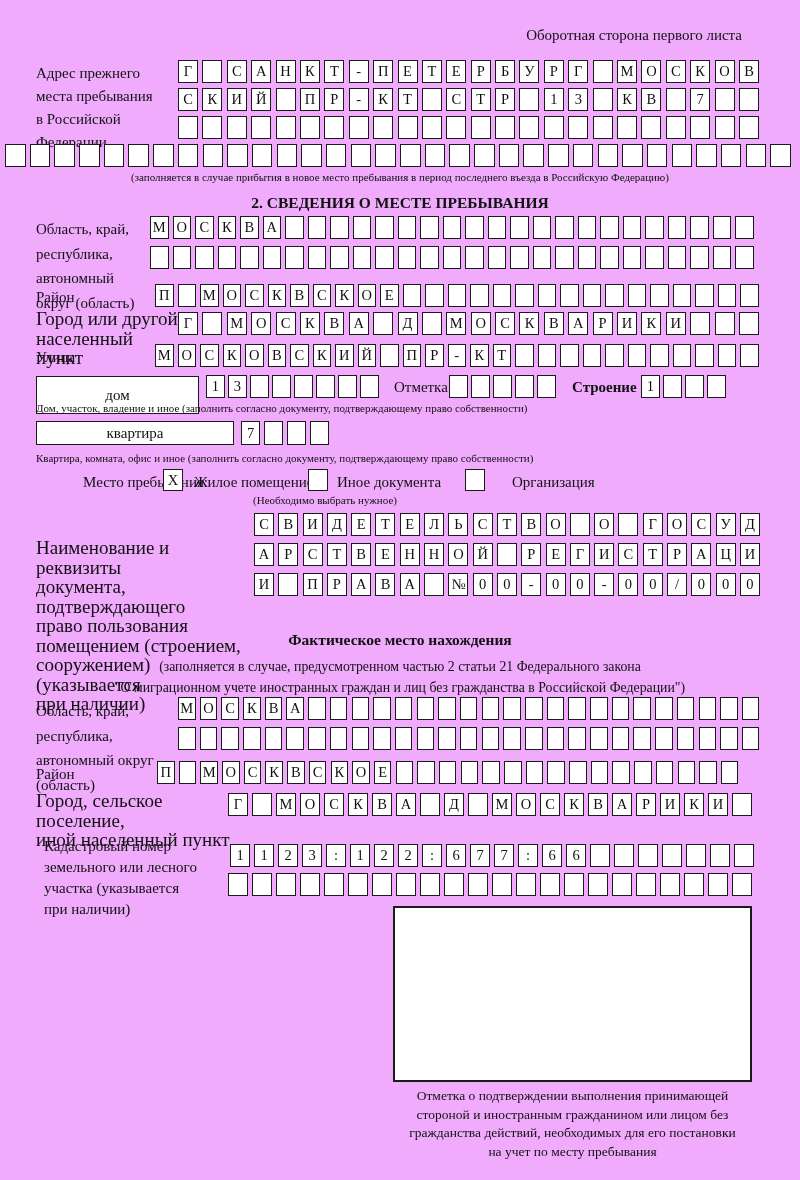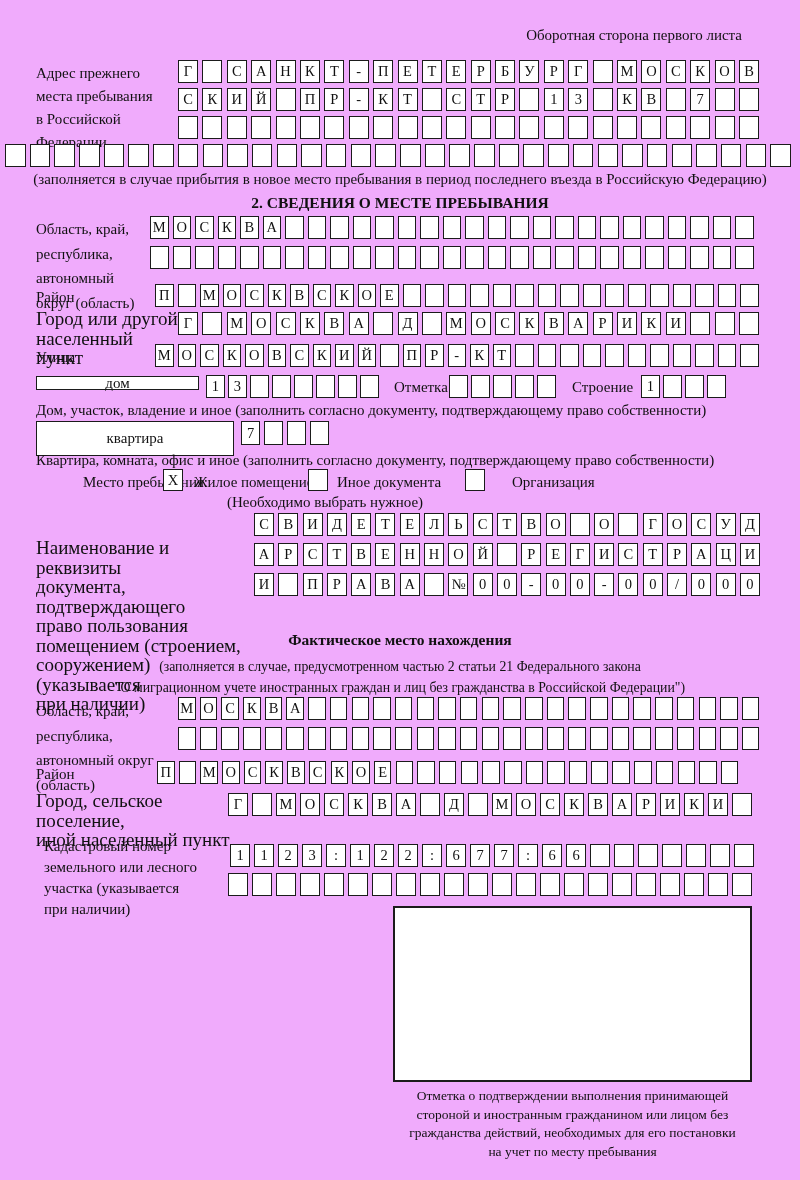--- a/index.html
+++ b/index.html
@@ -12,21 +12,21 @@
   .cells{display:flex;}
   .cell{
     flex:0 0 auto;box-sizing:border-box;
     width:var(--cw,20px);height:var(--ch,23px);
     border:1.5px solid #1b1b1b;margin-right:var(--cg,4px);
     display:flex;align-items:center;justify-content:center;
     font-size:14.5px;line-height:1;background:#fff;
   }
   .lbl{font-size:15px;line-height:23px;}
   .lbl-sm{font-size:19px;line-height:19.5px;}
-  .cap{font-size:15px;}
+  .cap{font-size:11px;}
   .title{font-weight:bold;font-size:15.5px;}
   .longbox{box-sizing:border-box;border:1.5px solid #1b1b1b;display:flex;align-items:center;justify-content:center;font-size:15px;background:#fff;}
   .chk{box-sizing:border-box;width:20px;height:22px;border:1.5px solid #1b1b1b;display:flex;align-items:center;justify-content:center;font-size:14.5px;background:#fff;}
   .center{text-align:center;}
   .stampbox{box-sizing:border-box;border:2px solid #1b1b1b;background:#fff;}
 </style>
 </head>
 <body>
 
 <div class="page">
@@ -300,49 +300,49 @@
       <span class="cell"></span>
       <span class="cell"></span>
       <span class="cell"></span>
       <span class="cell"></span>
       <span class="cell"></span>
       <span class="cell"></span>
       <span class="cell"></span>
       <span class="cell"></span>
     </div>
 
-  <div class="abs longbox" style="left:36px;top:376px;width:163px;height:14px;">дом</div>
+  <div class="abs longbox" style="left:36px;top:376px;width:163px;height:38px;">дом</div>
   <div class="abs cells" style="left:206px;top:375px;--cw:18.5px;--cg:3.5px;">
       <span class="cell">1</span>
       <span class="cell">3</span>
       <span class="cell"></span>
       <span class="cell"></span>
       <span class="cell"></span>
       <span class="cell"></span>
       <span class="cell"></span>
       <span class="cell"></span>
     </div>
   <div class="abs lbl" style="left:394px;top:376px;">Отметка</div>
   <div class="abs cells" style="left:449px;top:375px;--cw:18.5px;--cg:3.5px;">
       <span class="cell"></span>
       <span class="cell"></span>
       <span class="cell"></span>
       <span class="cell"></span>
       <span class="cell"></span>
     </div>
-  <div class="abs lbl" style="left:572px;top:376px;">Строение</div>
+  <div class="abs lbl" style="left:572px;top:376px;font-weight:bold;">Строение</div>
   <div class="abs cells" style="left:641px;top:375px;--cw:18.5px;--cg:3.5px;">
       <span class="cell">1</span>
       <span class="cell"></span>
       <span class="cell"></span>
       <span class="cell"></span>
     </div>
   <div class="abs cap" style="left:36px;top:402px;">Дом, участок, владение и иное (заполнить согласно документу, подтверждающему право собственности)</div>
 
-  <div class="abs longbox" style="left:36px;top:421px;width:198px;height:35px;">квартира</div>
+  <div class="abs longbox" style="left:36px;top:421px;width:198px;height:24px;">квартира</div>
   <div class="abs cells" style="left:241px;top:421px;--cw:19px;--cg:4px;--ch:24px;">
       <span class="cell">7</span>
       <span class="cell"></span>
       <span class="cell"></span>
       <span class="cell"></span>
     </div>
   <div class="abs cap" style="left:36px;top:452px;">Квартира, комната, офис и иное (заполнить согласно документу, подтверждающему право собственности)</div>
 
   <div class="abs lbl" style="left:36px;top:471px;margin-left:47px;">Место пребывания:</div>
   <div class="abs chk" style="left:163px;top:469px;">X</div>

